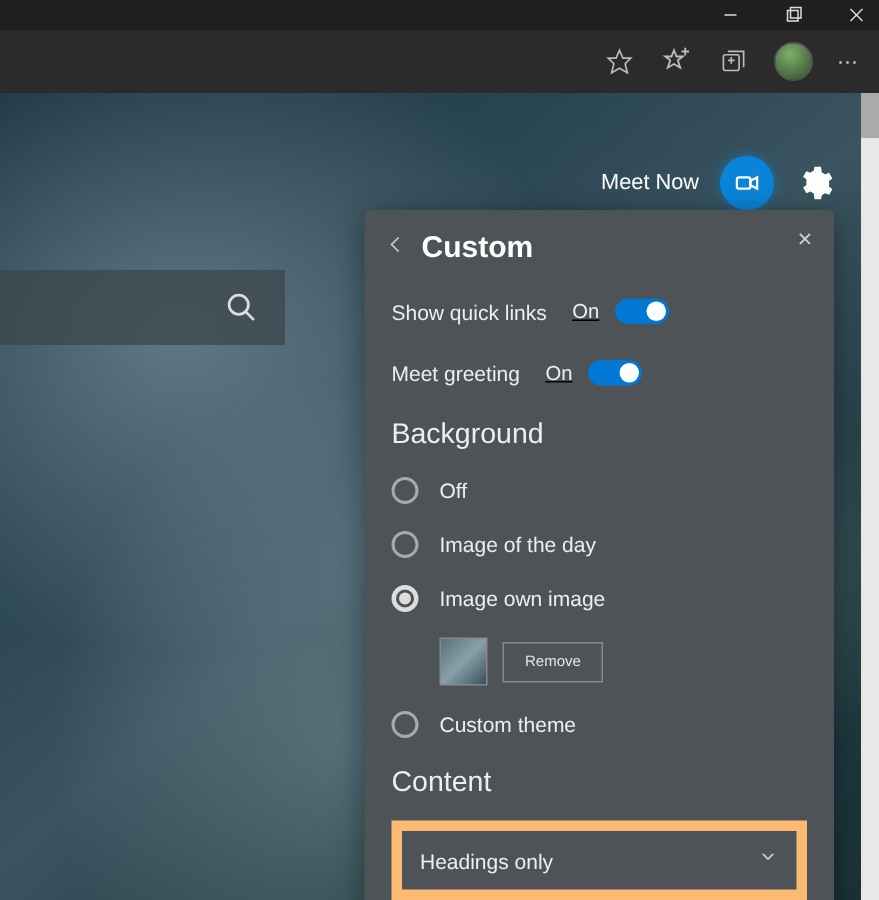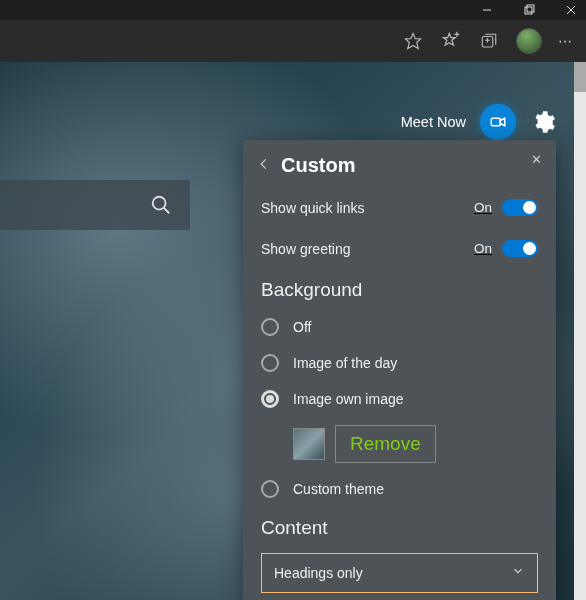--- a/index.html
+++ b/index.html
@@ -29,39 +29,39 @@
     .gear { width: 26px; height: 26px; color: #fff; cursor: pointer; }
     
     .searchbar { position: absolute; top: 118px; left: 0; width: 190px; height: 50px; background: rgba(60,70,75,0.75); display: flex; align-items: center; justify-content: flex-end; padding-right: 18px; }
     
     .panel { position: absolute; top: 78px; right: 30px; width: 313px; background: #4d5356; border-radius: 4px; box-shadow: 0 4px 20px rgba(0,0,0,0.4); padding-bottom: 10px; }
     .panel-header { display: flex; align-items: center; padding: 14px 14px 10px 14px; position: relative; }
     .back-chev { color: #ccc; margin-right: 10px; cursor: pointer; }
     .panel-title { color: #fff; font-size: 20px; font-weight: 600; }
     .close-x { position: absolute; right: 14px; top: 12px; color: #ccc; cursor: pointer; font-size: 13px; }
     
-    .row { display: flex; align-items: center; justify-content: space-between; padding: 12px 18px; }
+    .row { display: flex; align-items: center; justify-content: flex-start; padding: 12px 18px; gap: 17px; }
     .row-label { color: #eee; font-size: 14px; }
     .toggle-group { display: flex; align-items: center; gap: 10px; text-decoration: underline; }
     .toggle-text { color: #eee; font-size: 13.5px; }
     .toggle { width: 36px; height: 17px; border-radius: 10px; background: #0078d4; position: relative; cursor: pointer; }
     .toggle::after { content: ''; position: absolute; right: 2px; top: 2px; width: 13px; height: 13px; border-radius: 50%; background: #fff; }
     
     .section-label { color: #eee; font-size: 19px; padding: 10px 18px 8px; }
     .radio-row { display: flex; align-items: center; gap: 14px; padding: 9px 18px; cursor: pointer; }
     .radio { width: 18px; height: 18px; border-radius: 50%; border: 2px solid #aaa; position: relative; flex-shrink: 0; }
     .radio.selected { border-color: #ddd; border-width: 3px; }
     .radio.selected::after { content: ''; position: absolute; top: 2px; left: 2px; width: 8px; height: 8px; border-radius: 50%; background: #ddd; }
     .radio-label { color: #eee; font-size: 14px; }
     
     .image-row { display: flex; align-items: center; gap: 10px; padding: 8px 18px 8px 50px; }
     .thumb { width: 32px; height: 32px; background: linear-gradient(135deg, #5a7078, #8aa0a8, #3a5058); border: 1px solid #888; }
-    .remove-btn { border: 1px solid #888; background: transparent; color: #84cc16; padding: 7px 14px; font-size: 19px; cursor: pointer; }
+    .remove-btn { border: 1px solid #888; background: transparent; color: #e5e5e5; padding: 7px 14px; font-size: 10px; cursor: pointer; }
     
-    .dropdown { margin: 6px 18px 4px; border: 1px solid #fdba74; background: transparent; padding: 10px 12px; display: flex; justify-content: space-between; align-items: center; cursor: pointer; }
+    .dropdown { margin: 6px 18px 4px; border: 7px solid #fdba74; background: transparent; padding: 10px 12px; display: flex; justify-content: space-between; align-items: center; cursor: pointer; }
     .dropdown-label { color: #eee; font-size: 14px; }
     .chev-down { color: #ccc; }
   </style>
 </head>
 <body>
 
 <div class="titlebar">
   <div class="titlebar-btn">
     <svg width="12" height="12" viewBox="0 0 12 12">
         <line x1="2" y1="6" x2="10" y2="6" stroke="currentColor" stroke-width="1"></line>
@@ -146,21 +146,21 @@
 
     <div class="row">
       <span class="row-label">Show quick links</span>
       <div class="toggle-group">
         <span class="toggle-text">On</span>
         <div class="toggle"></div>
       </div>
     </div>
 
     <div class="row">
-      <span class="row-label">Show greeting</span>
+      <span class="row-label">Meet greeting</span>
       <div class="toggle-group">
         <span class="toggle-text">On</span>
         <div class="toggle"></div>
       </div>
     </div>
 
     <div class="section-label">Background</div>
 
     <div class="radio-row">
       <div class="radio"></div>

